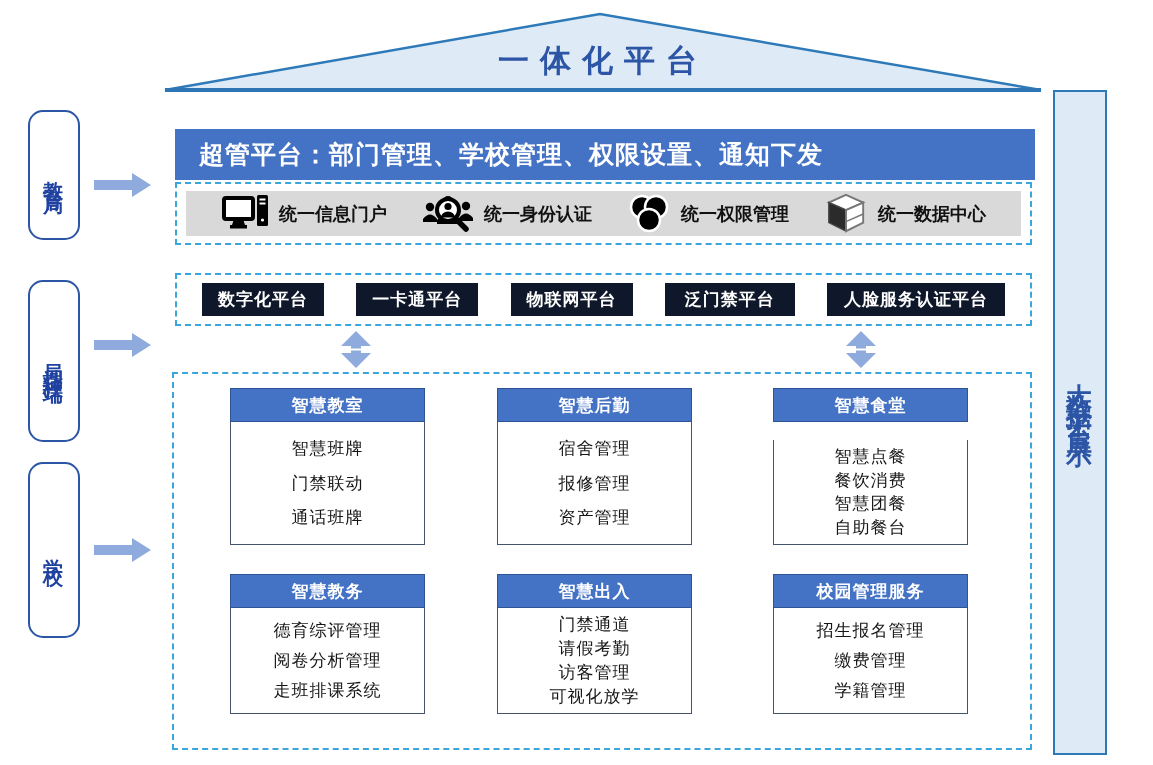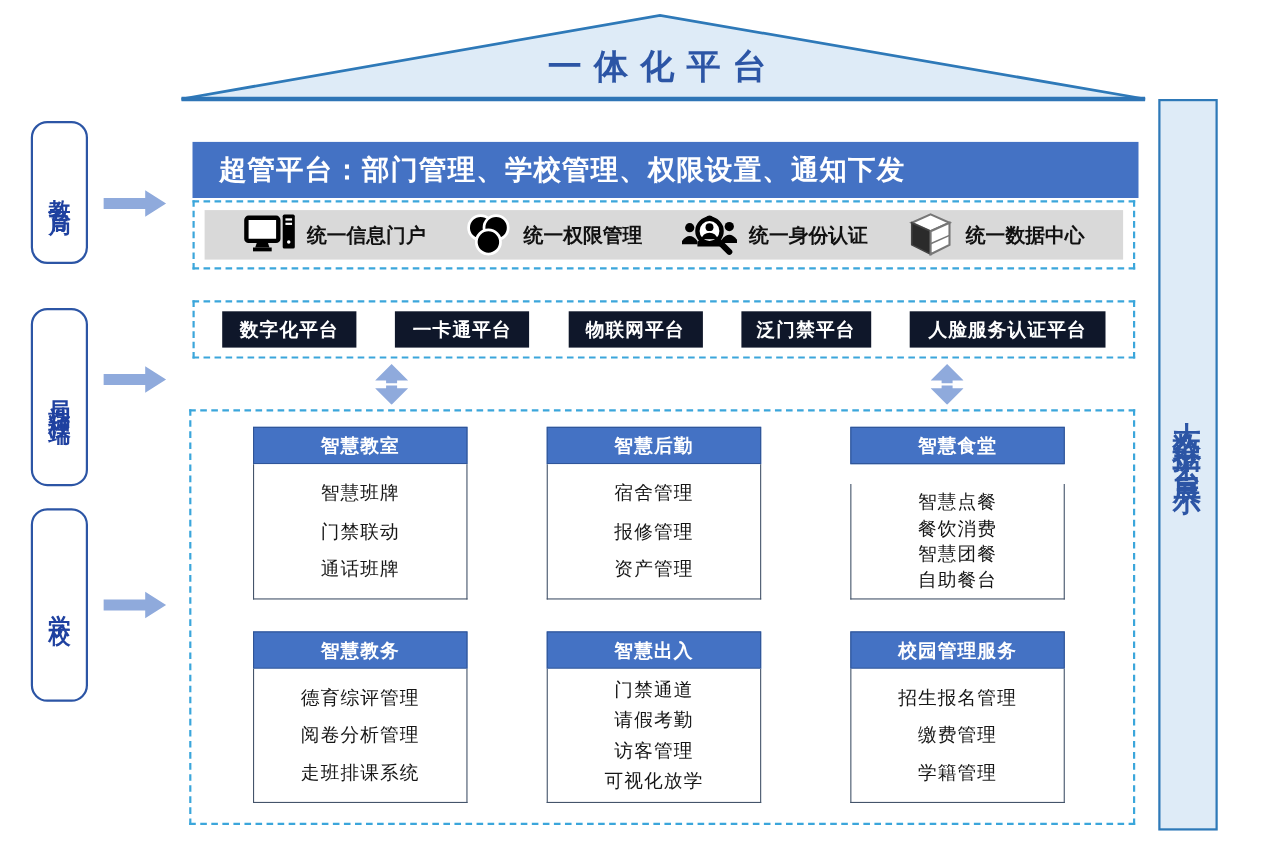--- a/index.html
+++ b/index.html
@@ -43,38 +43,38 @@
   .service .label { font-size:18px; font-weight:bold; color:#111; }
   .service svg { display:block; }
 
   
   .platforms-wrap { position:absolute; left:175px; top:273px; width:857px; height:53px;
     border:2px dashed #3BA6DB; display:flex; align-items:center; justify-content:space-between; padding:0 25px; }
   .chip { height:33px; background:#0f172a; color:#fff; font-size:17px; font-weight:bold;
     display:flex; align-items:center; justify-content:center; border:none; cursor:pointer;
     font-family:inherit; letter-spacing:1px; }
   .chip-1,.chip-2,.chip-3 { width:122px; }
-  .chip-4 { width:118px; } .chip-5 { width:178px; }
+  .chip-4 { width:130px; } .chip-5 { width:178px; }
 
   
   .dbl-arrow { position:absolute; width:30px; height:37px; top:331px; }
   .dbl-1 { left:341px; } .dbl-2 { left:846px; }
 
   
   .modules { position:absolute; left:172px; top:372px; width:860px; height:378px;
     border:2px dashed #3BA6DB; }
   .card { position:absolute; width:195px; height:157px; display:flex; flex-direction:column; }
   .card-header { height:34px; background:#4472C4; border:1px solid #2F5496; display:flex;
     align-items:center; justify-content:center; color:#fff; font-size:17px; font-weight:bold; letter-spacing:1px; }
   .card-body { flex:1; background:#fff; border:1px solid #44546A; border-top:none; display:flex;
     flex-direction:column; justify-content:space-evenly; align-items:center; padding:4px 0; }
   .card-item { font-size:17px; color:#161616; letter-spacing:1px; }
   .c1 { left:230px; top:388px; } .c2 { left:497px; top:388px; } .c3 { left:773px; top:388px;gap:18px; }
   .c4 { left:230px; top:574px; } .c5 { left:497px; top:574px; } .c6 { left:773px; top:574px; }
-  .c4,.c5,.c6 { height:156px;border-radius:24px; }
+  .c4,.c5,.c6 { height:140px;border-radius:24px; }
 </style>
 </head>
 <body>
 
 <div class="canvas">
 
   <svg class="roof-svg" viewBox="0 0 886 84">
     <polygon points="5,80 440,4 881,80" fill="#DEEBF7" stroke="#2E79B8" stroke-width="2.5"></polygon>
     <line x1="5" y1="80" x2="881" y2="80" stroke="#2E75B6" stroke-width="4"></line>
   </svg>
@@ -116,48 +116,48 @@
         <svg width="48" height="40" viewBox="0 0 48 40">
           <rect x="3" y="4" width="29" height="21" rx="2" fill="#fff" stroke="#000" stroke-width="4"></rect>
           <polygon points="13,25 22,25 24,31 11,31" fill="#000"></polygon>
           <rect x="9" y="31" width="17" height="3.5" fill="#000"></rect>
           <rect x="36" y="1" width="11" height="31" rx="1.5" fill="#000"></rect>
           <rect x="38.5" y="4.5" width="6" height="2" fill="#fff"></rect>
           <rect x="38.5" y="8.5" width="6" height="2" fill="#fff"></rect>
           <circle cx="41.5" cy="26" r="1.6" fill="#fff"></circle>
         </svg>
         <span class="label">统一信息门户</span>
-      </div>
-
-      <div class="service">
-        <svg width="44" height="40" viewBox="0 0 44 40">
-          <circle cx="15" cy="13" r="11" fill="#000" stroke="#fff" stroke-width="2.5"></circle>
-          <circle cx="29" cy="13" r="11" fill="#000" stroke="#fff" stroke-width="2.5"></circle>
-          <circle cx="22" cy="26" r="11" fill="#000" stroke="#fff" stroke-width="2.5"></circle>
-        </svg>
-        <span class="label">统一权限管理</span>
       </div>
 
       <div class="service">
         <svg width="52" height="40" viewBox="0 0 52 40">
           <circle cx="8" cy="13" r="4.2" fill="#000"></circle>
           <path d="M1 25 q7 -9 14 0 l0 3 l-14 0 z" fill="#000"></path>
           <circle cx="44" cy="12" r="4.2" fill="#000"></circle>
           <path d="M37 24 q7 -9 14 0 l0 3 l-14 0 z" fill="#000"></path>
           <circle cx="26" cy="7" r="5" fill="#000"></circle>
           <path d="M15 26 q11 -13 22 0 l0 4 l-22 0 z" fill="#000"></path>
           <circle cx="26" cy="16" r="11" fill="#fff" stroke="#000" stroke-width="4"></circle>
           <circle cx="26" cy="12.5" r="3.6" fill="#000"></circle>
           <path d="M19 23.5 a7 6 0 0 1 14 0 z" fill="#000"></path>
           <line x1="34" y1="25" x2="44" y2="35" stroke="#000" stroke-width="5.5" stroke-linecap="round"></line>
         </svg>
         <span class="label">统一身份认证</span>
       </div>
 
       <div class="service">
+        <svg width="44" height="40" viewBox="0 0 44 40">
+          <circle cx="15" cy="13" r="11" fill="#000" stroke="#fff" stroke-width="2.5"></circle>
+          <circle cx="29" cy="13" r="11" fill="#000" stroke="#fff" stroke-width="2.5"></circle>
+          <circle cx="22" cy="26" r="11" fill="#000" stroke="#fff" stroke-width="2.5"></circle>
+        </svg>
+        <span class="label">统一权限管理</span>
+      </div>
+
+      <div class="service">
         <svg width="44" height="42" viewBox="0 0 44 44">
           <polygon points="22,2 40,10 22,18 4,10" fill="#fff" stroke="#777" stroke-width="2"></polygon>
           <polygon points="4,10 22,18 22,40 4,31" fill="#2b2b2b" stroke="#444" stroke-width="1.5"></polygon>
           <polygon points="40,10 22,18 22,40 40,31" fill="#fff" stroke="#777" stroke-width="2"></polygon>
           <line x1="22" y1="30" x2="40" y2="22" stroke="#777" stroke-width="1.5"></line>
         </svg>
         <span class="label">统一数据中心</span>
       </div>
 
     </div>

